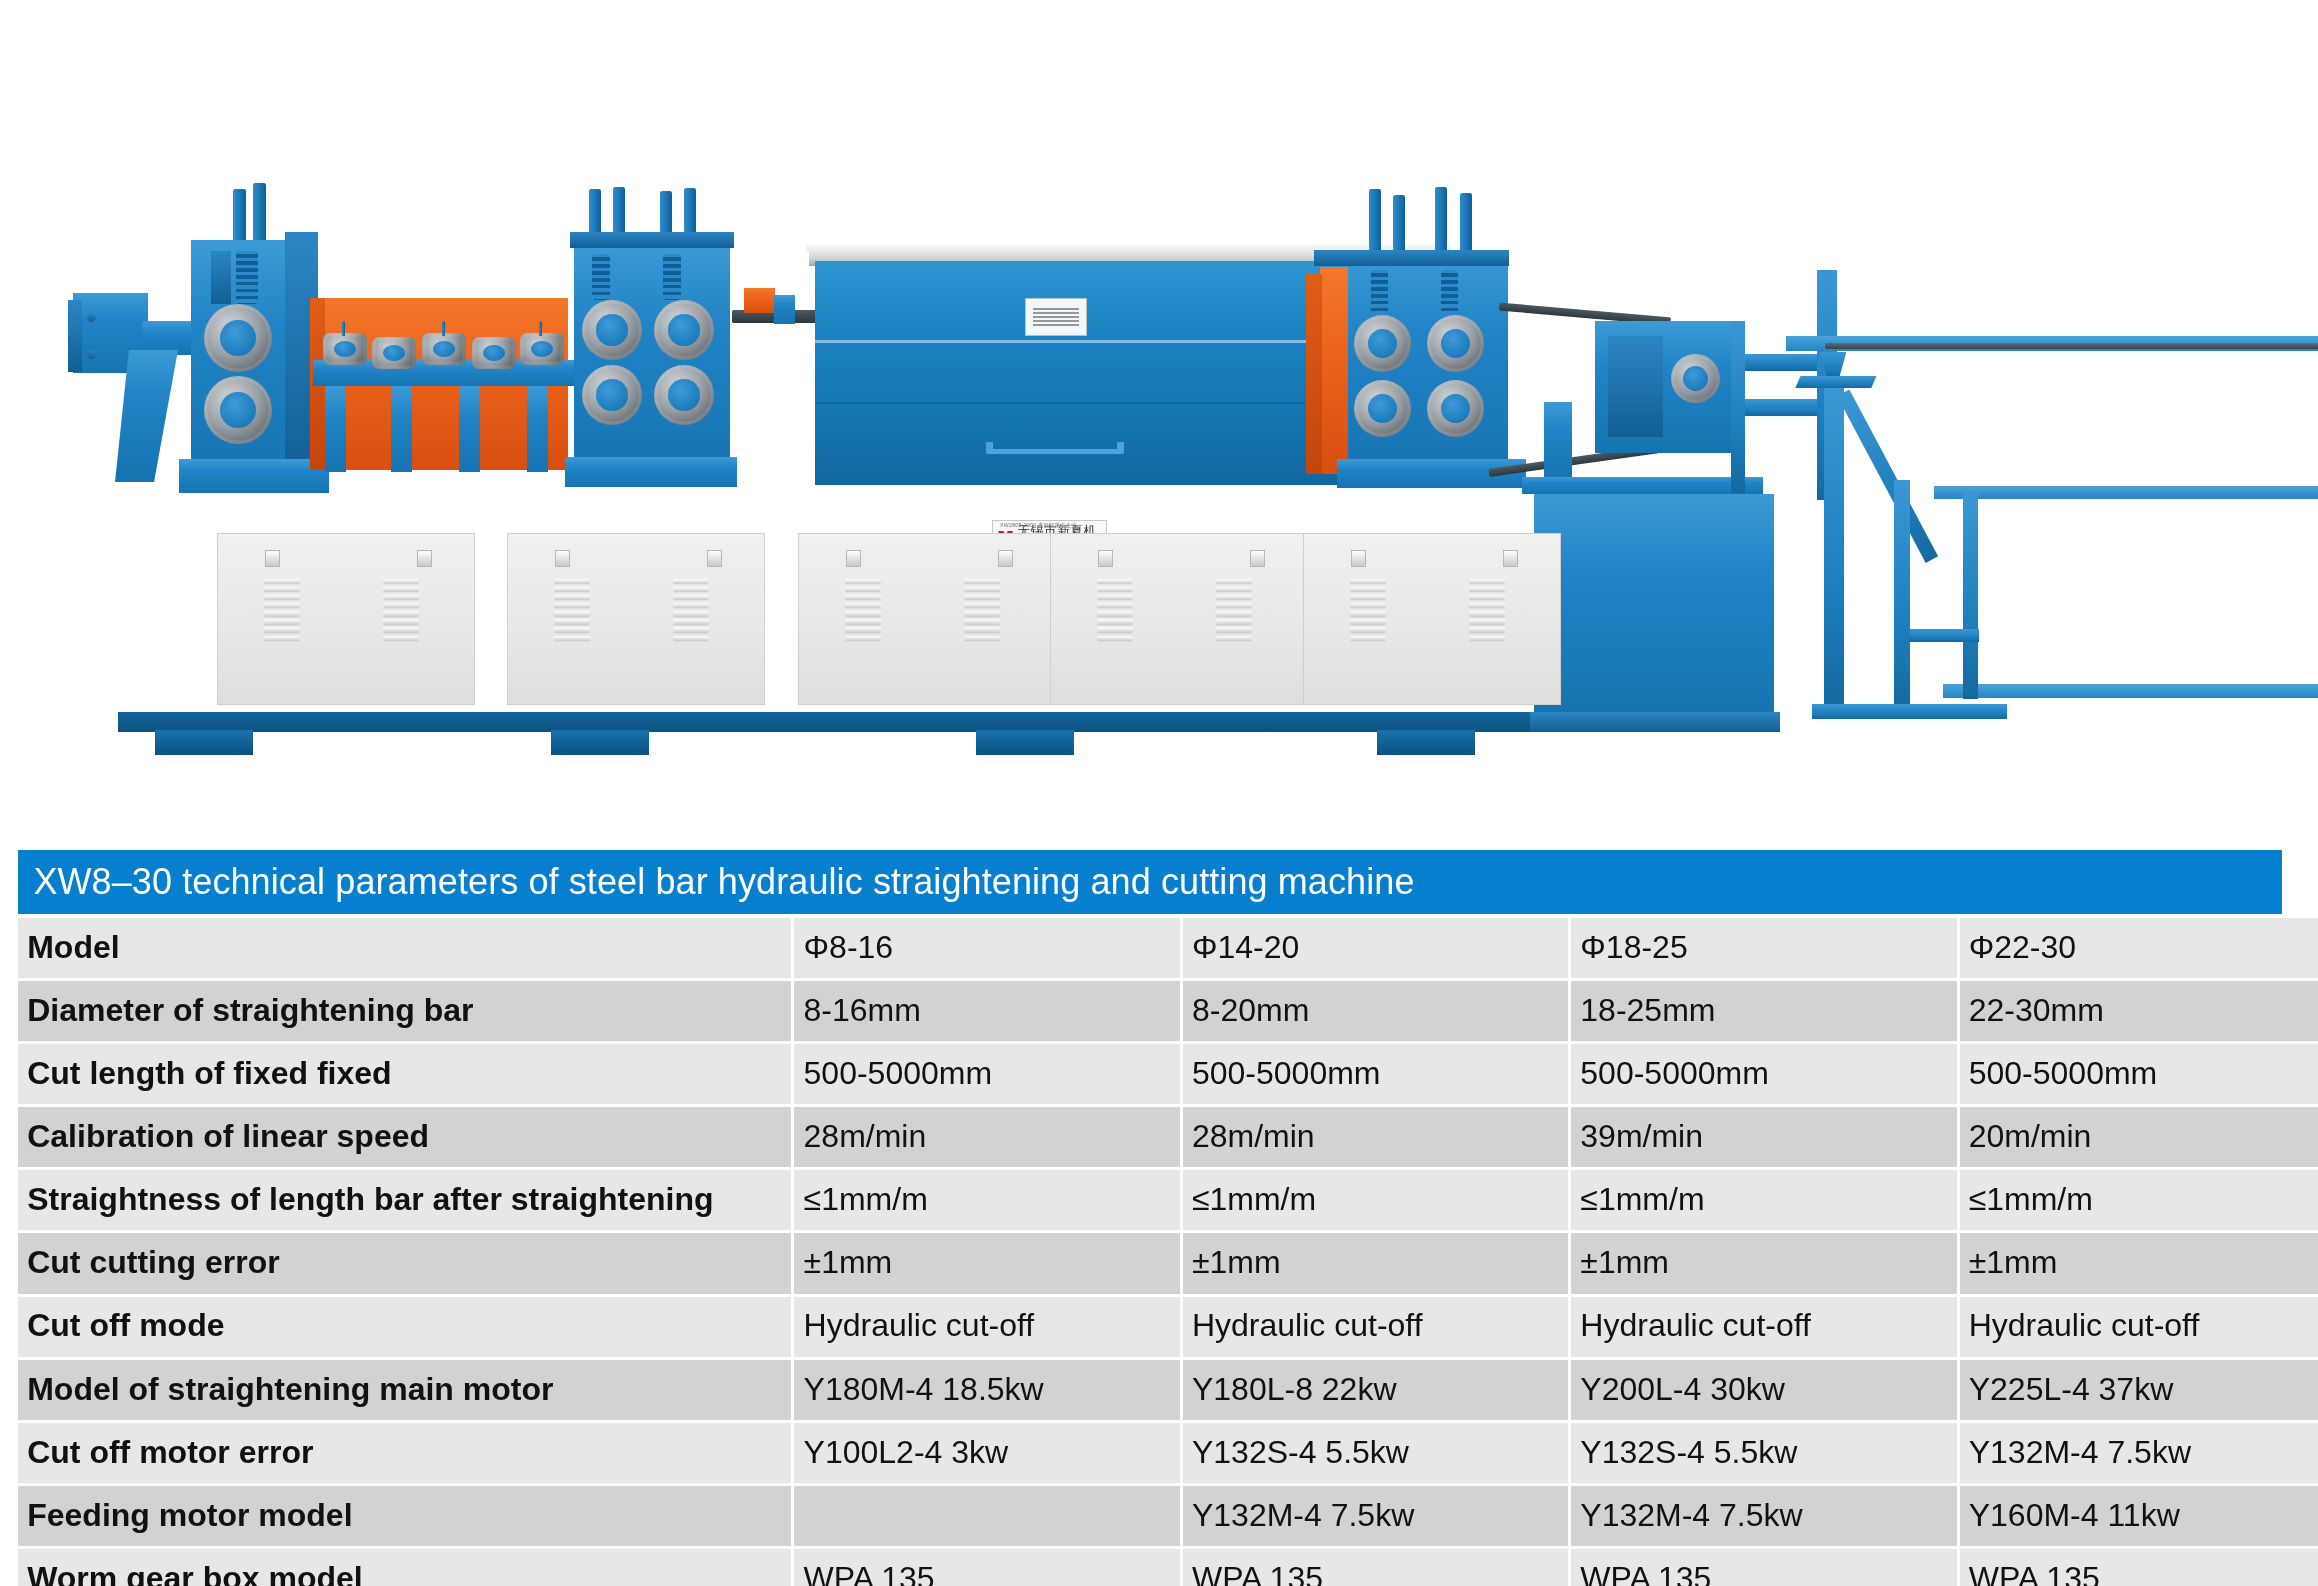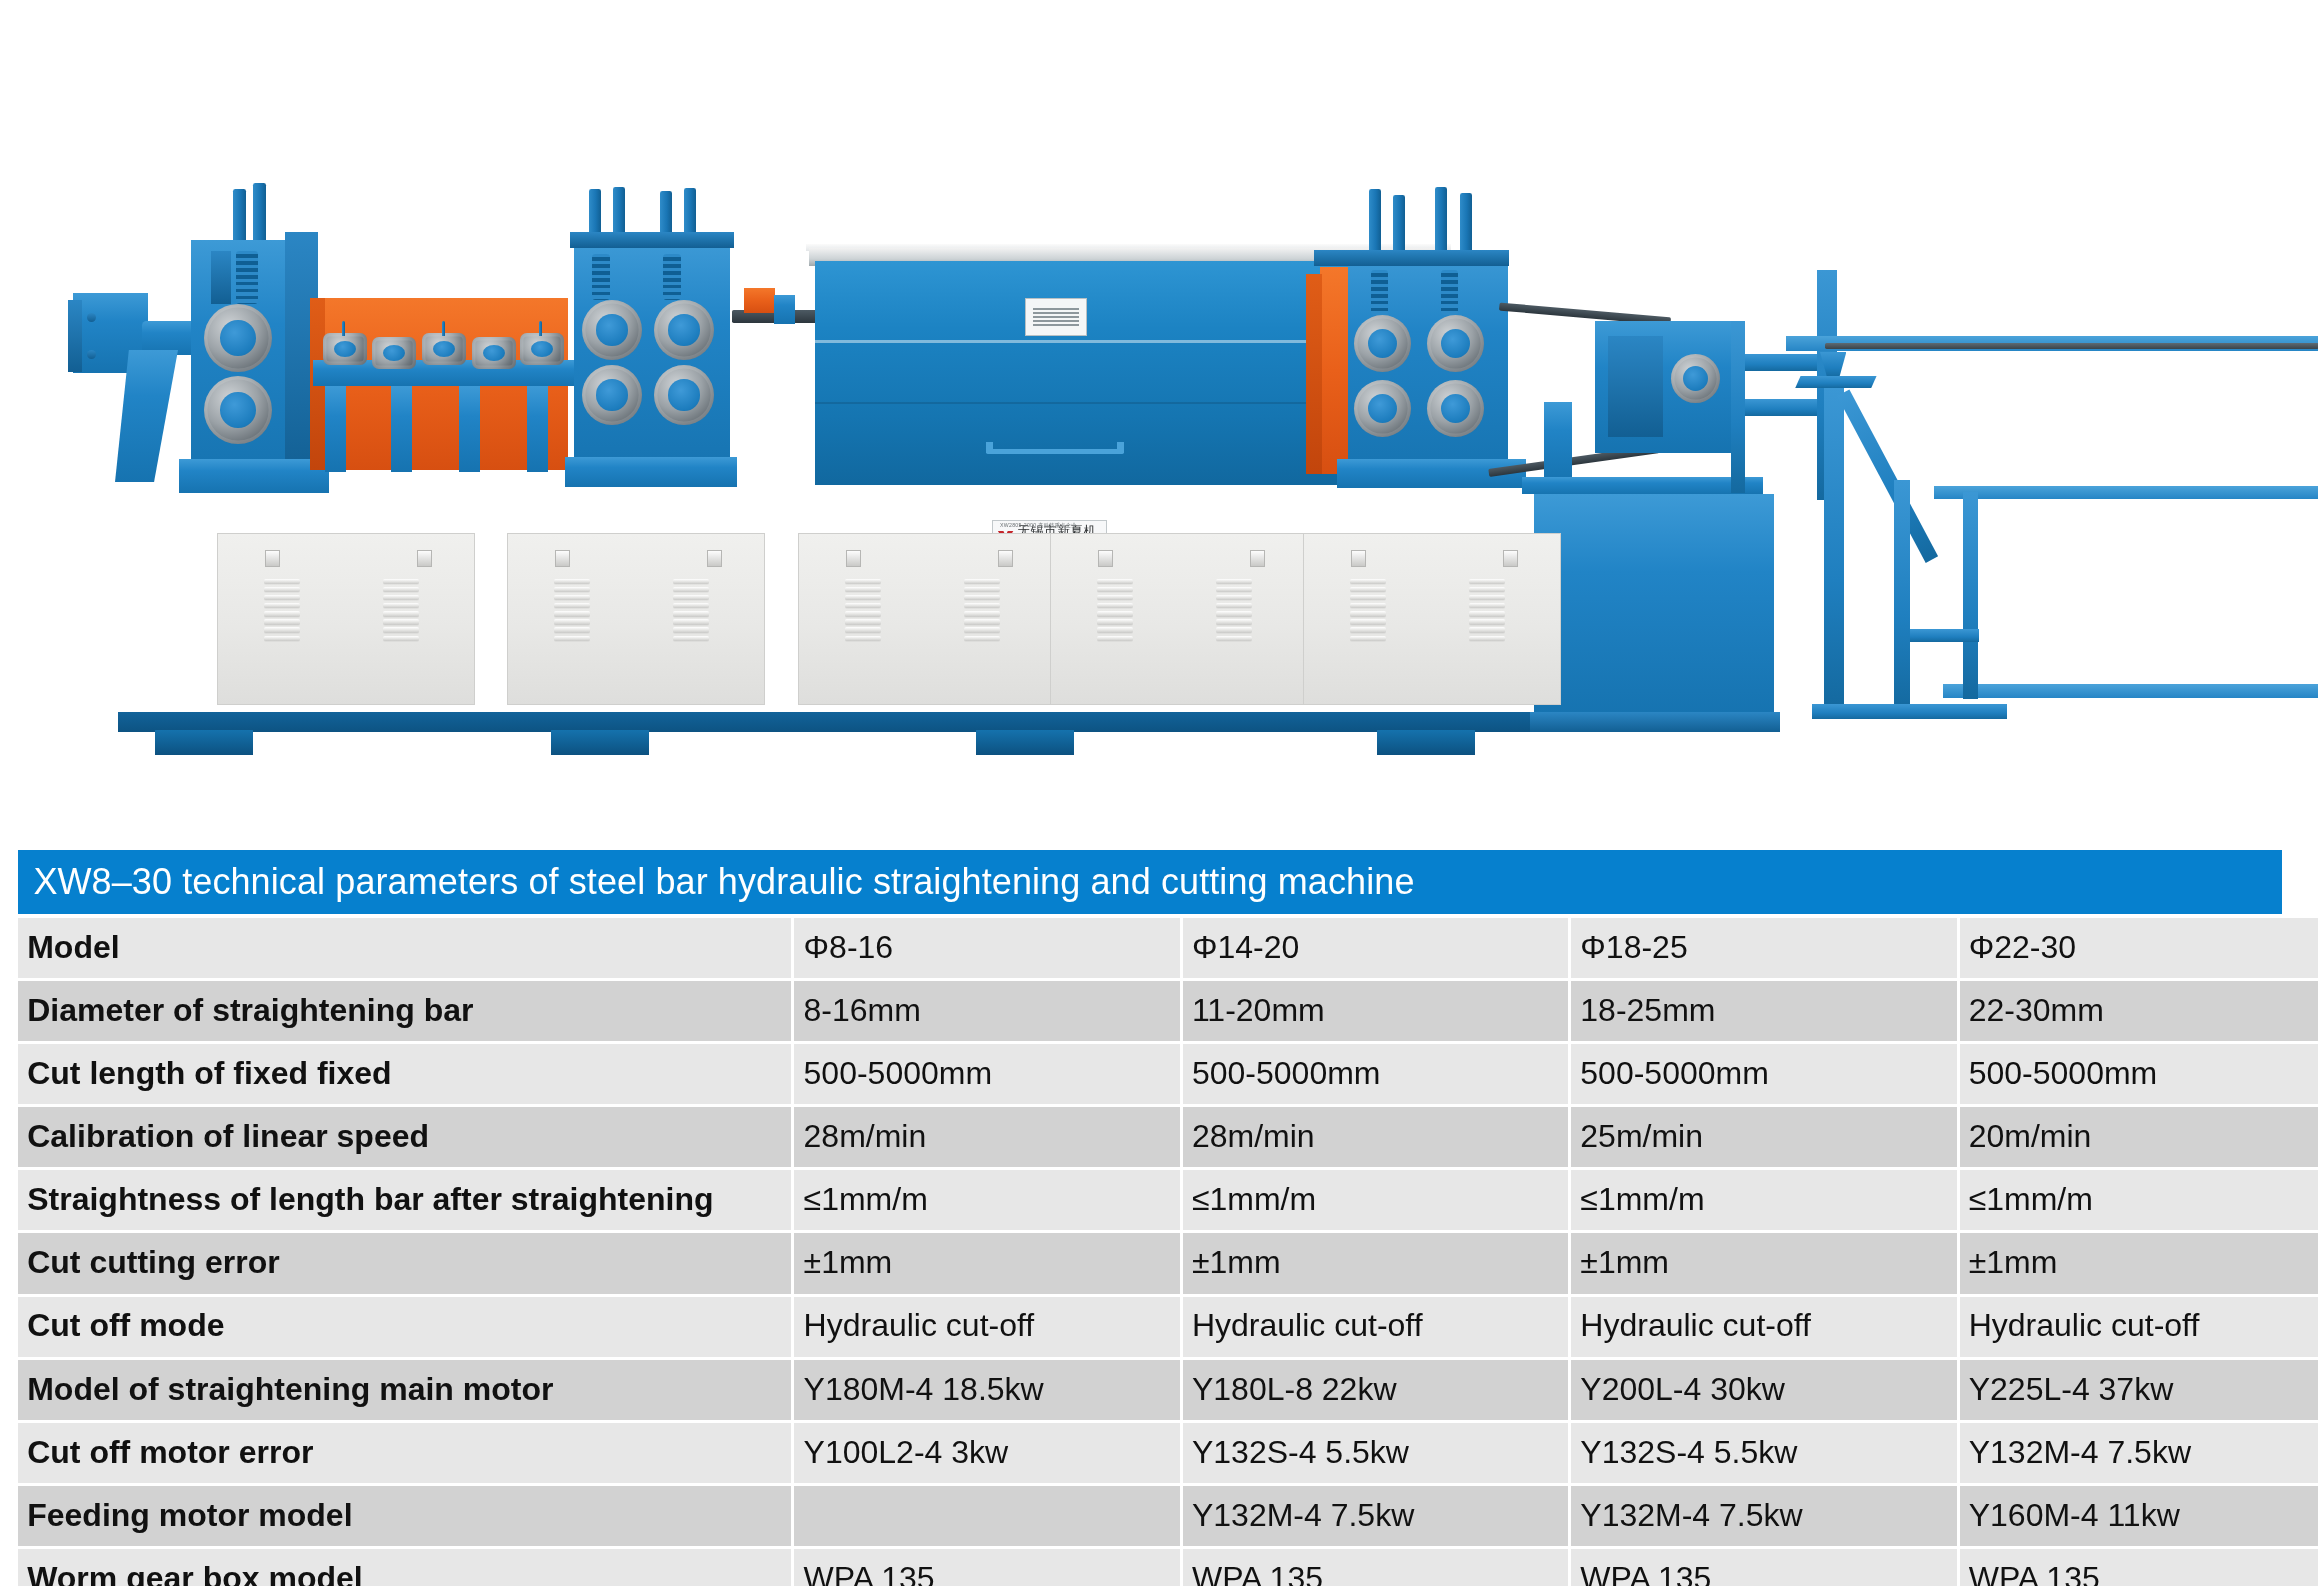--- a/index.html
+++ b/index.html
@@ -344,36 +344,36 @@
           <tr class="odd">
             <td class="lbl">Model</td>
             <td class="val">Φ8-16</td>
             <td class="val">Φ14-20</td>
             <td class="val">Φ18-25</td>
             <td class="val">Φ22-30</td>
           </tr>
           <tr class="even">
             <td class="lbl">Diameter of straightening bar</td>
             <td class="val">8-16mm</td>
-            <td class="val">11-20mm</td>
+            <td class="val">8-20mm</td>
             <td class="val">18-25mm</td>
             <td class="val">22-30mm</td>
           </tr>
           <tr class="odd">
             <td class="lbl">Cut length of fixed fixed</td>
             <td class="val">500-5000mm</td>
             <td class="val">500-5000mm</td>
             <td class="val">500-5000mm</td>
             <td class="val">500-5000mm</td>
           </tr>
           <tr class="even">
             <td class="lbl">Calibration of linear speed</td>
             <td class="val">28m/min</td>
             <td class="val">28m/min</td>
-            <td class="val">25m/min</td>
+            <td class="val">39m/min</td>
             <td class="val">20m/min</td>
           </tr>
           <tr class="odd">
             <td class="lbl">Straightness of length bar after straightening</td>
             <td class="val">≤1mm/m</td>
             <td class="val">≤1mm/m</td>
             <td class="val">≤1mm/m</td>
             <td class="val">≤1mm/m</td>
           </tr>
           <tr class="even">

